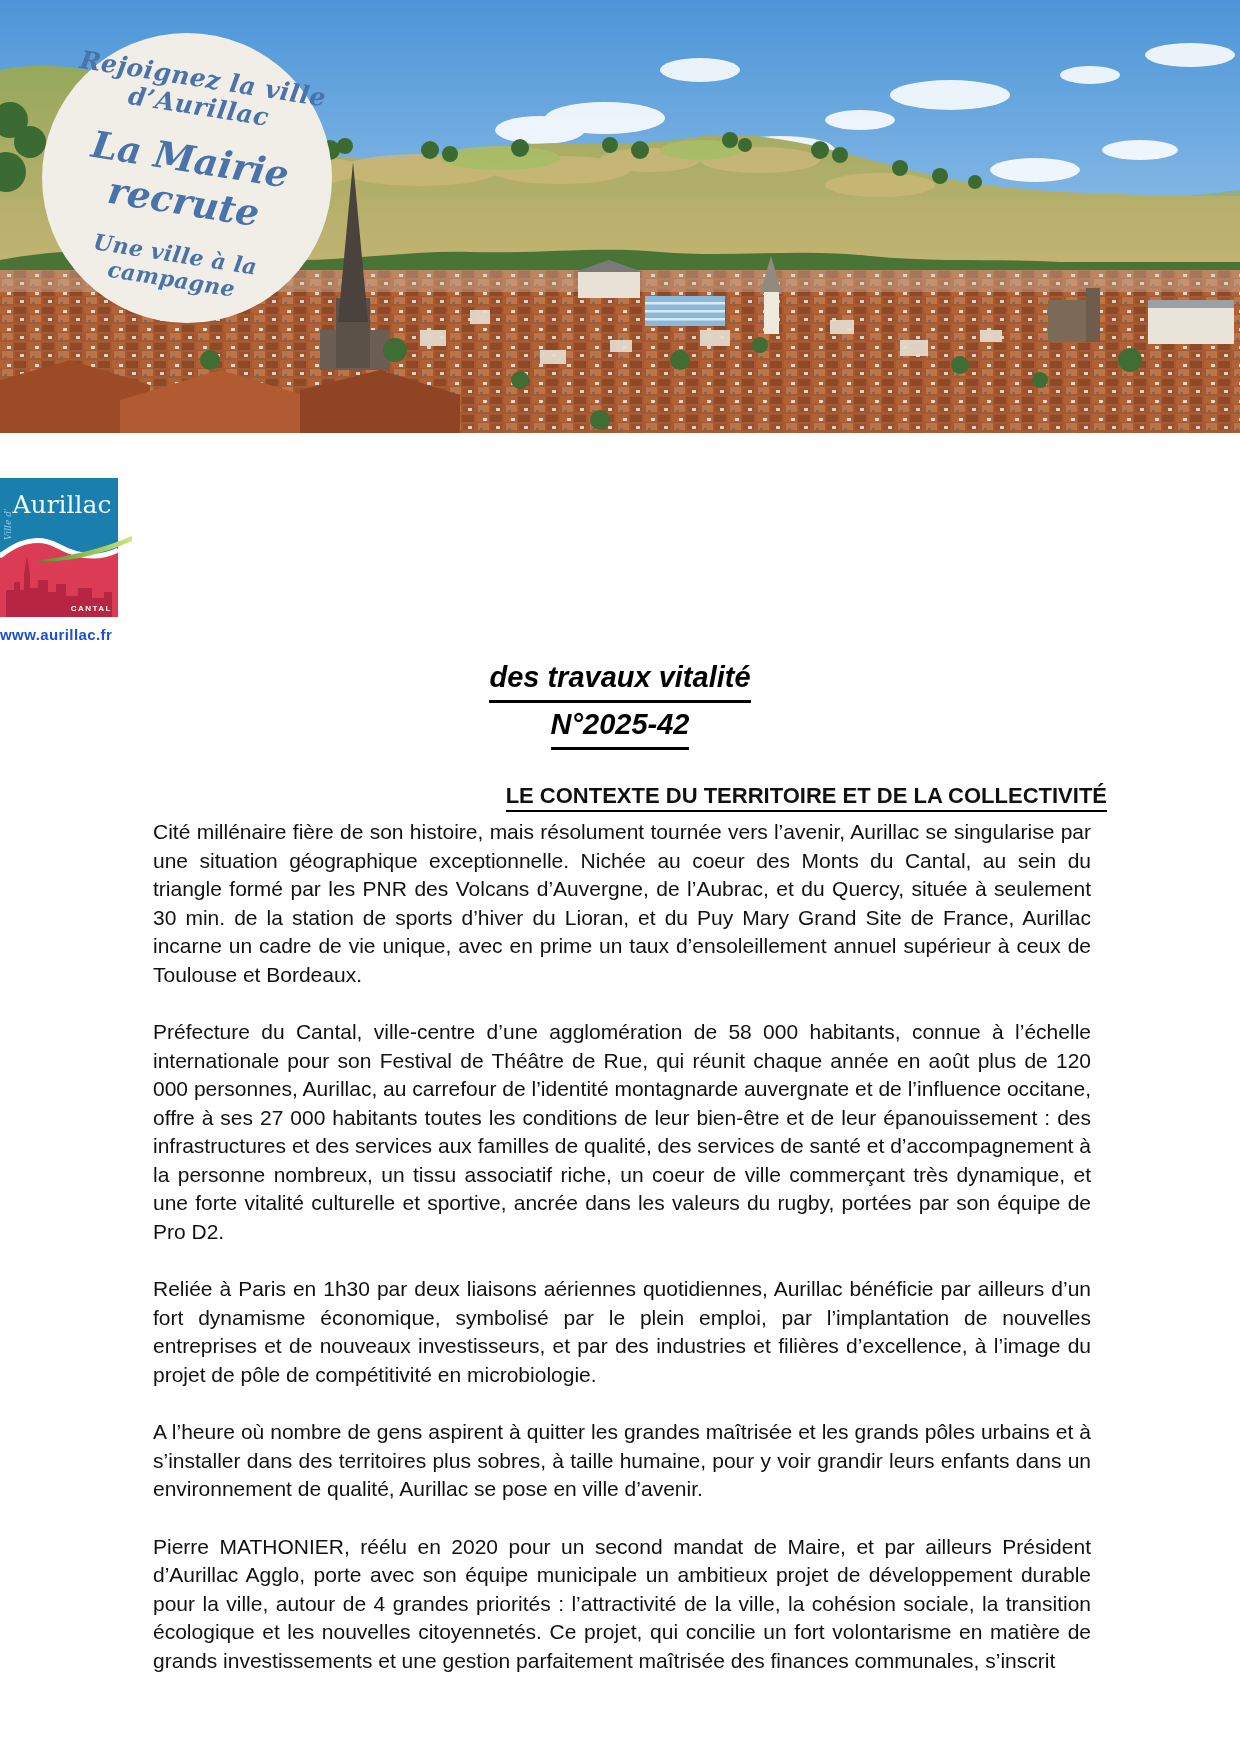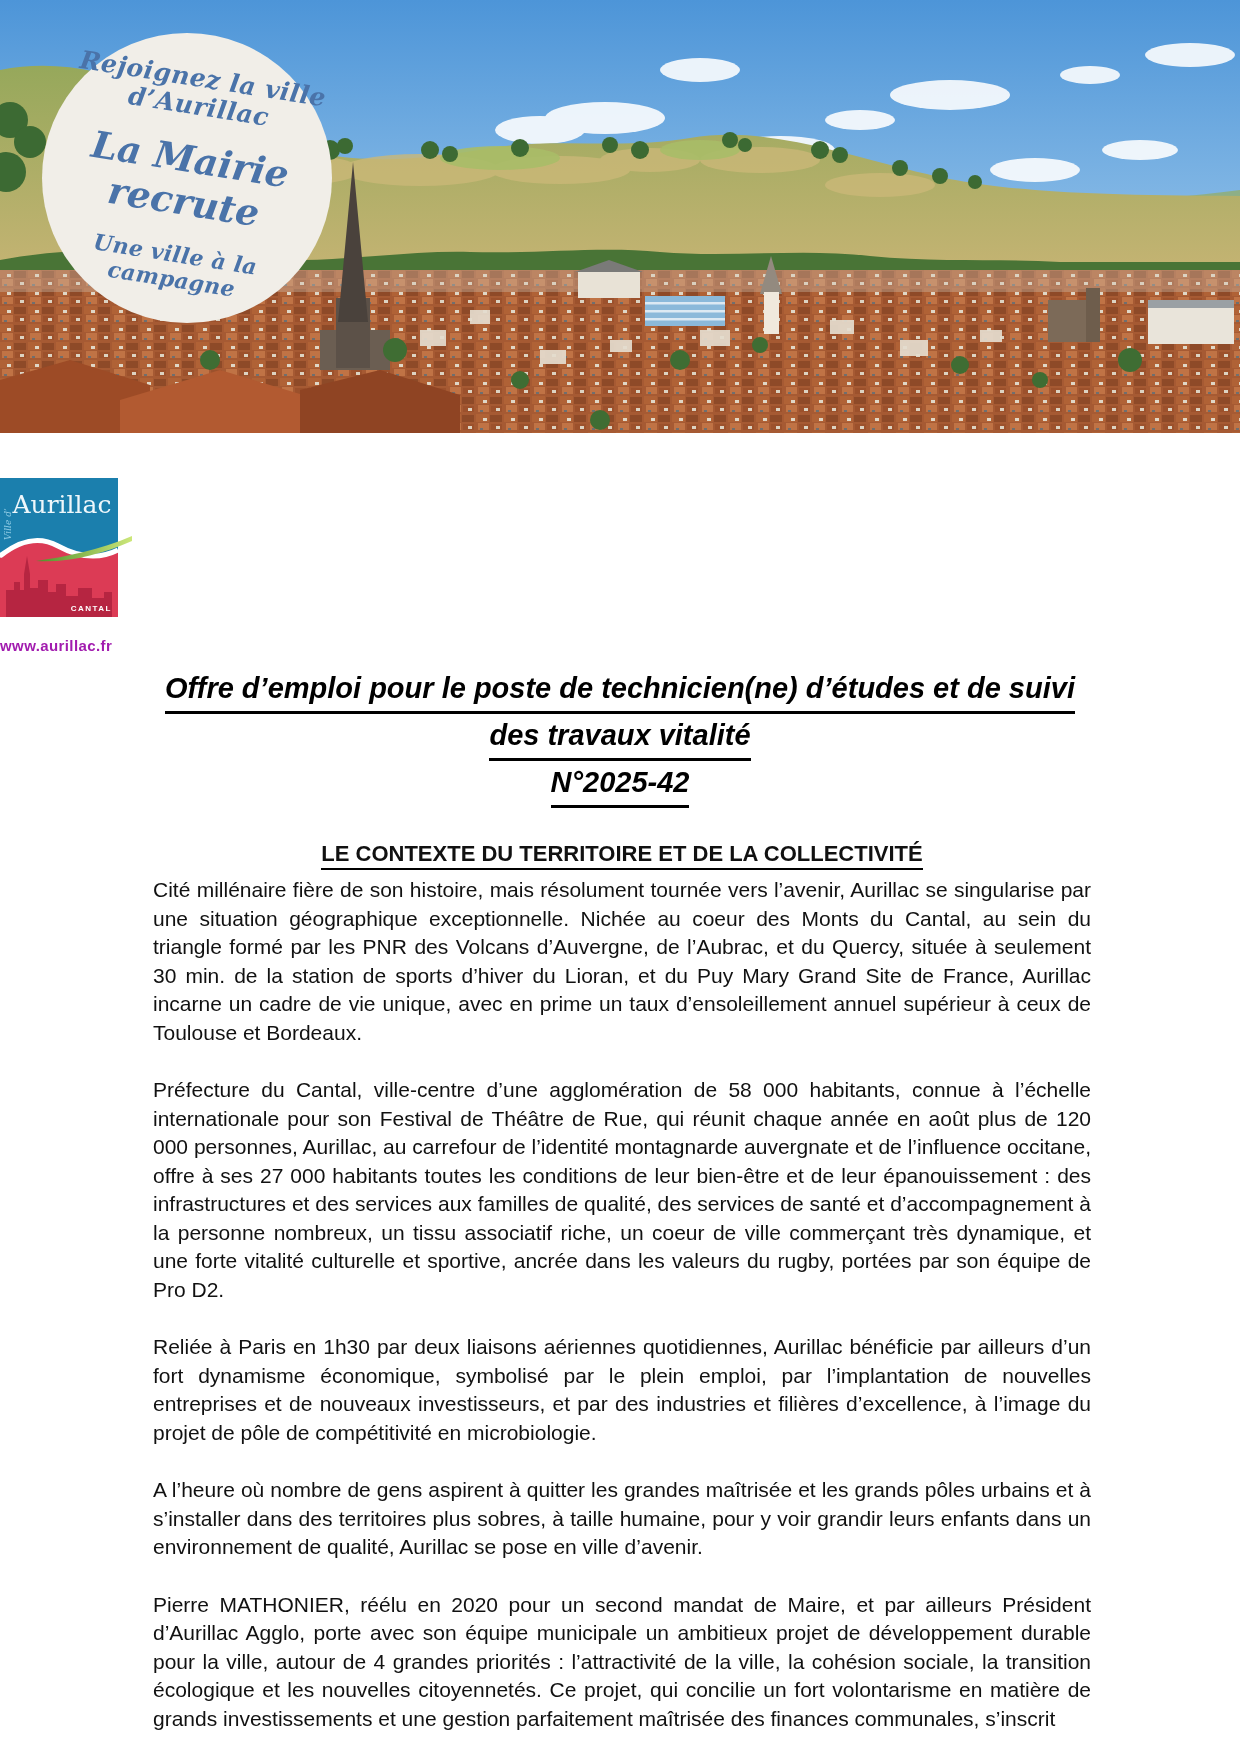--- a/index.html
+++ b/index.html
@@ -31,42 +31,42 @@
     font-style:italic;font-weight:bold;
     line-height:1.12;
   }
   .badge-top{font-size:25px;letter-spacing:.5px;}
   .badge-main{font-size:37px;line-height:1.15;margin-top:18px;}
   .badge-sub{font-size:22px;margin-top:20px;letter-spacing:.3px;}
   
   .logo-wrap{margin-top:45px;}
   .logo-svg{display:inline-block;overflow:visible;}
   .site-label{
-    margin-top:16px;
+    margin-top:5px;
     font-size:15px;font-weight:bold;
-    color:#a21caf;letter-spacing:.4px;
+    color:#1d4ed8;letter-spacing:.4px;
   }
   
   .title-block{
     margin-top:13px;text-align:center;
     font-style:italic;font-weight:bold;
     font-size:29px;color:#000;
   }
   .title-line{line-height:43px;white-space:nowrap;}
   .title-line span{
     display:inline-block;border-bottom:3px solid #000;padding-bottom:1px;
   }
   
   .content{
     margin:33px 133px 0 137px;
     font-size:21px;line-height:28.5px;
     text-align:justify;
   }
   .section-heading{
-    font-weight:bold;font-size:22px;line-height:26px;text-align:center;
+    font-weight:bold;font-size:22px;line-height:26px;text-align:right;
   }
   .section-heading span{
     display:inline-block;border-bottom:2px solid #000;padding-bottom:1px;
   }
   .para{margin:29px 16px 0;}
   .para:first-child{margin-top:6px;}
 </style>
 </head>
 <body>
 
@@ -253,21 +253,20 @@
     <path d="M132,58 C100,72 64,79 36,83 C70,85 102,76 132,63 Z" fill="url(#swoosh)"></path>
     <path d="M6,139 L6,112 L14,112 L14,104 L20,104 L20,112 L24,112 L24,96 L27,78 L30,96 L30,110 L38,110 L38,102 L48,102 L48,114 L56,114 L56,106 L66,106 L66,118 L78,118 L78,110 L92,110 L92,120 L104,120 L104,114 L112,114 L112,139 Z" fill="#b22440" opacity="0.92"></path>
     <text x="62" y="35" text-anchor="middle" font-family="DejaVu Serif, Liberation Serif, serif" font-size="25" fill="#eef7fb">Aurillac</text>
     <text transform="translate(11,62) rotate(-90)" font-family="DejaVu Serif, Liberation Serif, serif" font-style="italic" font-size="9" fill="#8ecbe4">Ville d’</text>
     <text x="112" y="133" text-anchor="end" font-family="Liberation Sans, sans-serif" font-weight="bold" font-size="8" letter-spacing="1.5" fill="#ffffff">CANTAL</text>
   </svg>
   <div class="site-label">www.aurillac.fr</div>
 </div>
 
 <div class="title-block">
-  <div class="title-line"><span>Offre d’emploi pour le poste de technicien(ne) d’études et de suivi</span></div>
   <div class="title-line"><span>des travaux vitalité</span></div>
   <div class="title-line"><span>N°2025-42</span></div>
 </div>
 
 <div class="content">
   <div class="section-heading"><span>LE CONTEXTE DU TERRITOIRE ET DE LA COLLECTIVITÉ</span></div>
   <div id="paragraphs">
       <p class="para">Cité millénaire fière de son histoire, mais résolument tournée vers l’avenir, Aurillac se singularise par une situation géographique exceptionnelle. Nichée au coeur des Monts du Cantal, au sein du triangle formé par les PNR des Volcans d’Auvergne, de l’Aubrac, et du Quercy, située à seulement 30 min. de la station de sports d’hiver du Lioran, et du Puy Mary Grand Site de France, Aurillac incarne un cadre de vie unique, avec en prime un taux d’ensoleillement annuel supérieur à ceux de Toulouse et Bordeaux.</p>
       <p class="para">Préfecture du Cantal, ville-centre d’une agglomération de 58 000 habitants, connue à l’échelle internationale pour son Festival de Théâtre de Rue, qui réunit chaque année en août plus de 120 000 personnes, Aurillac, au carrefour de l’identité montagnarde auvergnate et de l’influence occitane, offre à ses 27 000 habitants toutes les conditions de leur bien-être et de leur épanouissement : des infrastructures et des services aux familles de qualité, des services de santé et d’accompagnement à la personne nombreux, un tissu associatif riche, un coeur de ville commerçant très dynamique, et une forte vitalité culturelle et sportive, ancrée dans les valeurs du rugby, portées par son équipe de Pro D2.</p>
       <p class="para">Reliée à Paris en 1h30 par deux liaisons aériennes quotidiennes, Aurillac bénéficie par ailleurs d’un fort dynamisme économique, symbolisé par le plein emploi, par l’implantation de nouvelles entreprises et de nouveaux investisseurs, et par des industries et filières d’excellence, à l’image du projet de pôle de compétitivité en microbiologie.</p>

